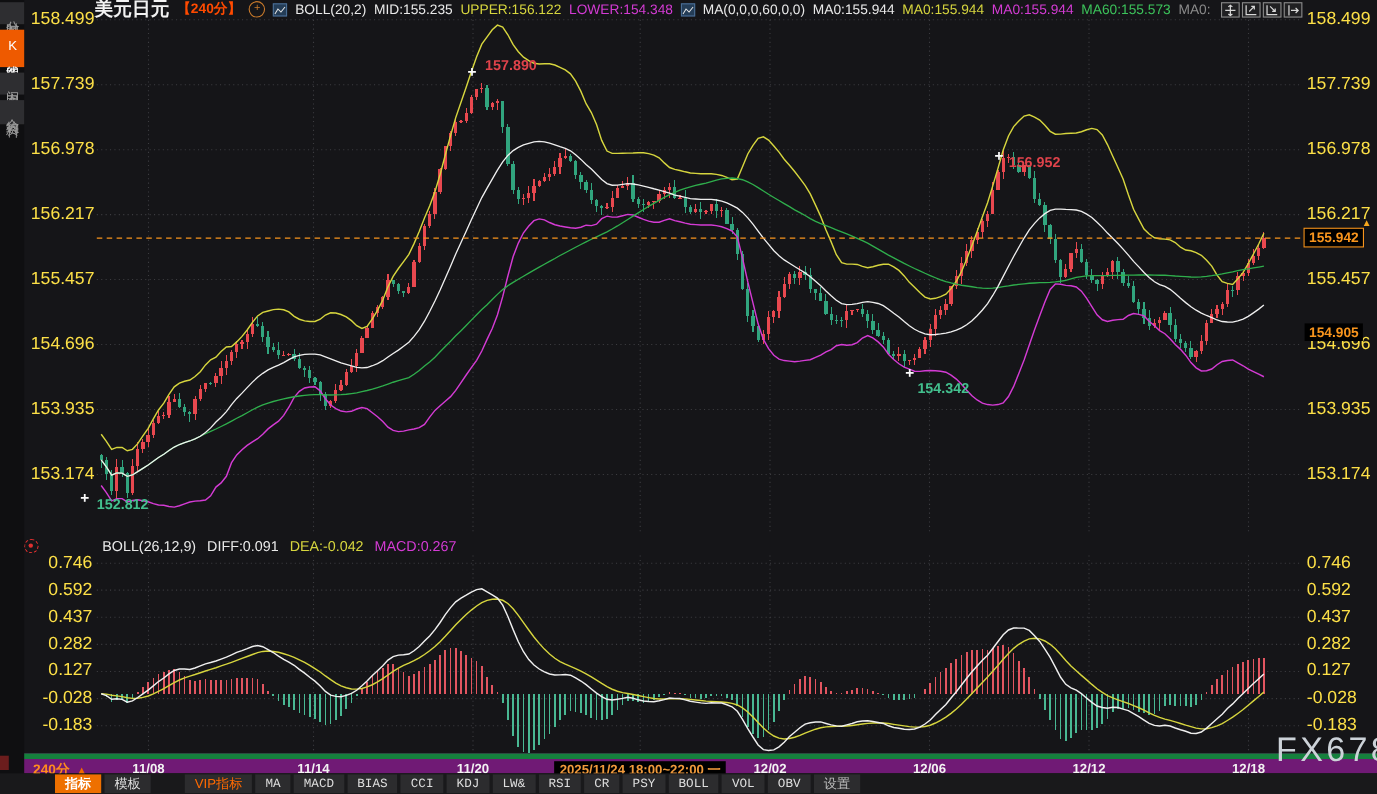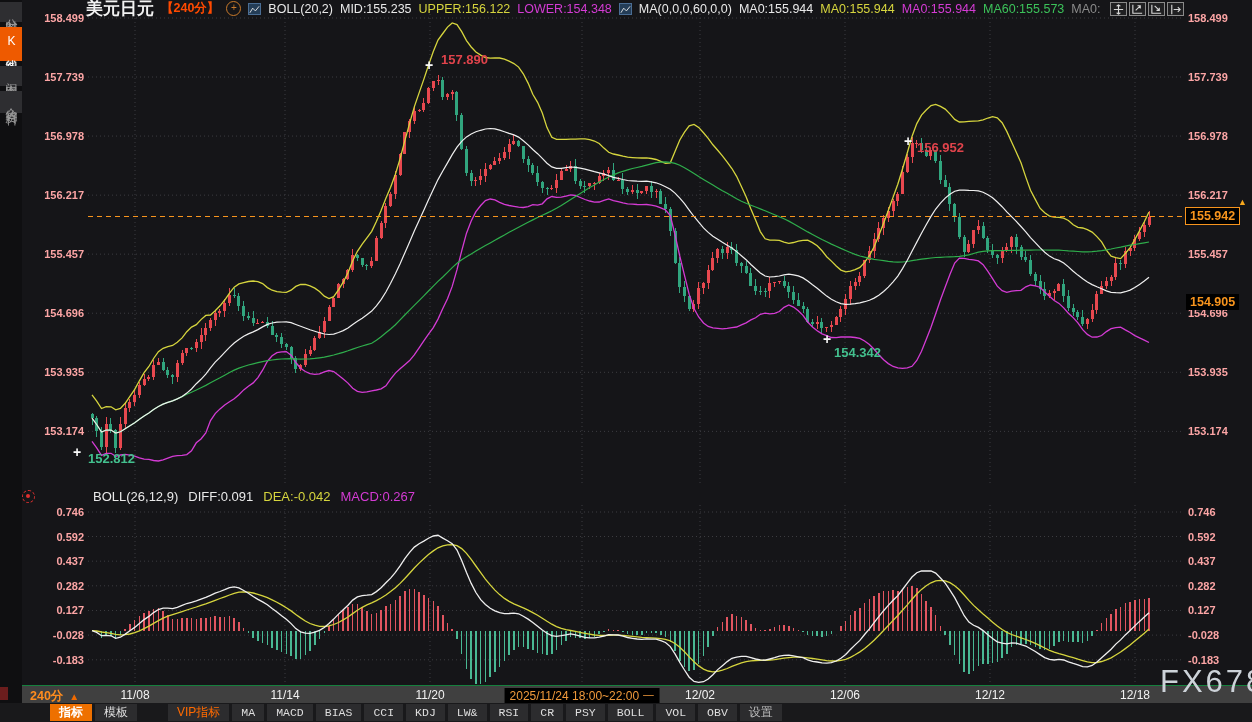--- a/index.html
+++ b/index.html
@@ -23,21 +23,21 @@
   .sym{color:#f2f2f2;font-weight:700;font-size:17px;}
   .fav-icon{width:13px;height:13px;border:1px solid #c97a2b;border-radius:50%;color:#c97a2b;
             font-size:10px;line-height:11px;text-align:center;}
   .mini-ind{width:13px;height:12px;background:#243d57;border:1px solid #4a6d94;box-sizing:border-box;}
 
   .header-icons{position:absolute;left:1110px;top:2px;display:flex;gap:2px;z-index:4;}
   .hicon{width:17px;height:14px;border:1px solid #8a8a8a;background:#202022;
          display:flex;align-items:center;justify-content:center;box-sizing:border-box;}
 
   
-  .axis-label{position:absolute;font-weight:700;font-size:11px;color:#fca5a5;z-index:3;line-height:16px;}
+  .axis-label{position:absolute;font-weight:400;font-size:16px;color:#fde047;z-index:3;line-height:16px;}
   .axis-label.ra{width:56px;text-align:right;}
 
   
   .tag{position:absolute;z-index:6;font-weight:700;font-size:12.5px;color:#f7941d;background:#000;
        padding:1px 4px;line-height:14px;}
   #tag-current{left:1185px;top:207px;border:1px solid #f7941d;}
   #tag-last{left:1186px;top:294px;}
   .tag-arrow{position:absolute;left:1238px;top:198px;color:#f7a81d;font-size:9px;z-index:7;line-height:9px;}
 
   
@@ -45,25 +45,25 @@
   .annotation.red{color:#e0434b}.annotation.green{color:#43c08e}
   .cross{position:absolute;color:#fafafa;font-weight:700;font-size:14px;line-height:10px;z-index:4;}
 
   
   .macd-legend{position:absolute;left:93px;top:489px;display:flex;gap:10px;font-size:13px;z-index:3;white-space:nowrap;}
   .macd-dot{position:absolute;left:22px;top:490px;width:11px;height:11px;border:1px dashed #e03030;
             border-radius:50%;z-index:3;}
   .macd-dot span{position:absolute;left:3px;top:3px;width:4px;height:4px;background:#e03030;border-radius:50%;display:block;}
 
   
-  .date-row{position:absolute;left:0;top:685px;width:1252px;height:18px;background:#404040;z-index:2;
-            border-top:1px solid #15803d;box-sizing:border-box;}
+  .date-row{position:absolute;left:0;top:685px;width:1252px;height:18px;background:#701a75;z-index:2;
+            border-top:5px solid #15803d;box-sizing:border-box;}
   .period-label{position:absolute;left:30px;top:2px;color:#ff8c1e;font-weight:700;font-size:12.5px;}
   .period-label .arr{font-size:10px;color:#f06a00;margin-left:6px;}
-  .date-label{position:absolute;top:2px;transform:translateX(-50%);color:#f2f2f2;font-weight:400;
+  .date-label{position:absolute;top:2px;transform:translateX(-50%);color:#f2f2f2;font-weight:700;
               font-size:12px;white-space:nowrap;}
   .date-label.hl{background:#000;color:#f09a3c;padding:0 5px;}
 
   
   .toolbar{position:absolute;left:0;top:703px;width:1252px;height:19px;background:#19191b;display:flex;
            align-items:center;gap:3px;padding-left:50px;box-sizing:border-box;z-index:6;}
   .tb{height:17px;line-height:17px;padding:0 9px;background:#2c2c2e;color:#dedede;font-size:12px;cursor:default;}
   .tb.active{background:#ee7000;color:#fff;font-weight:700;}
   .tb.vip{color:#ff6a00;margin-left:28px;}
   .tb.latin{font-family:"Liberation Mono",monospace;font-size:11.5px;}

